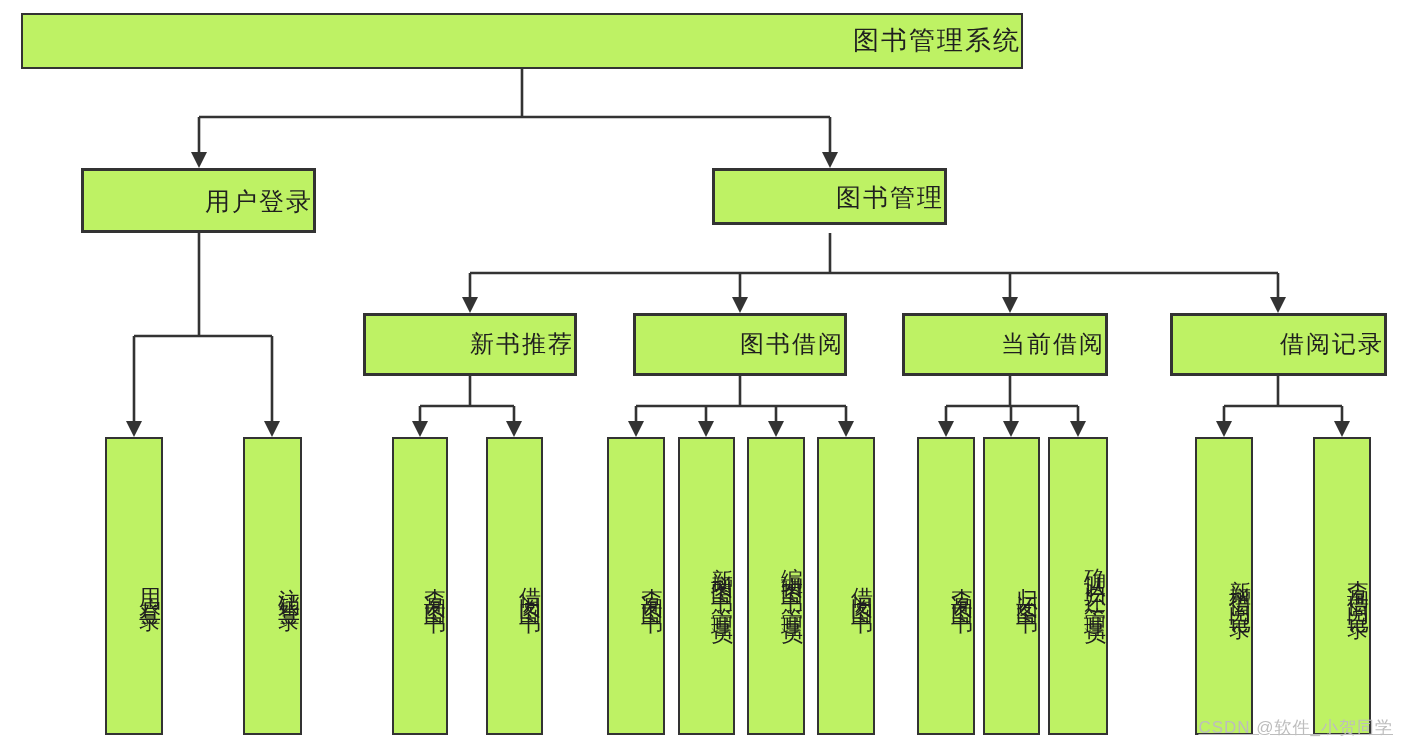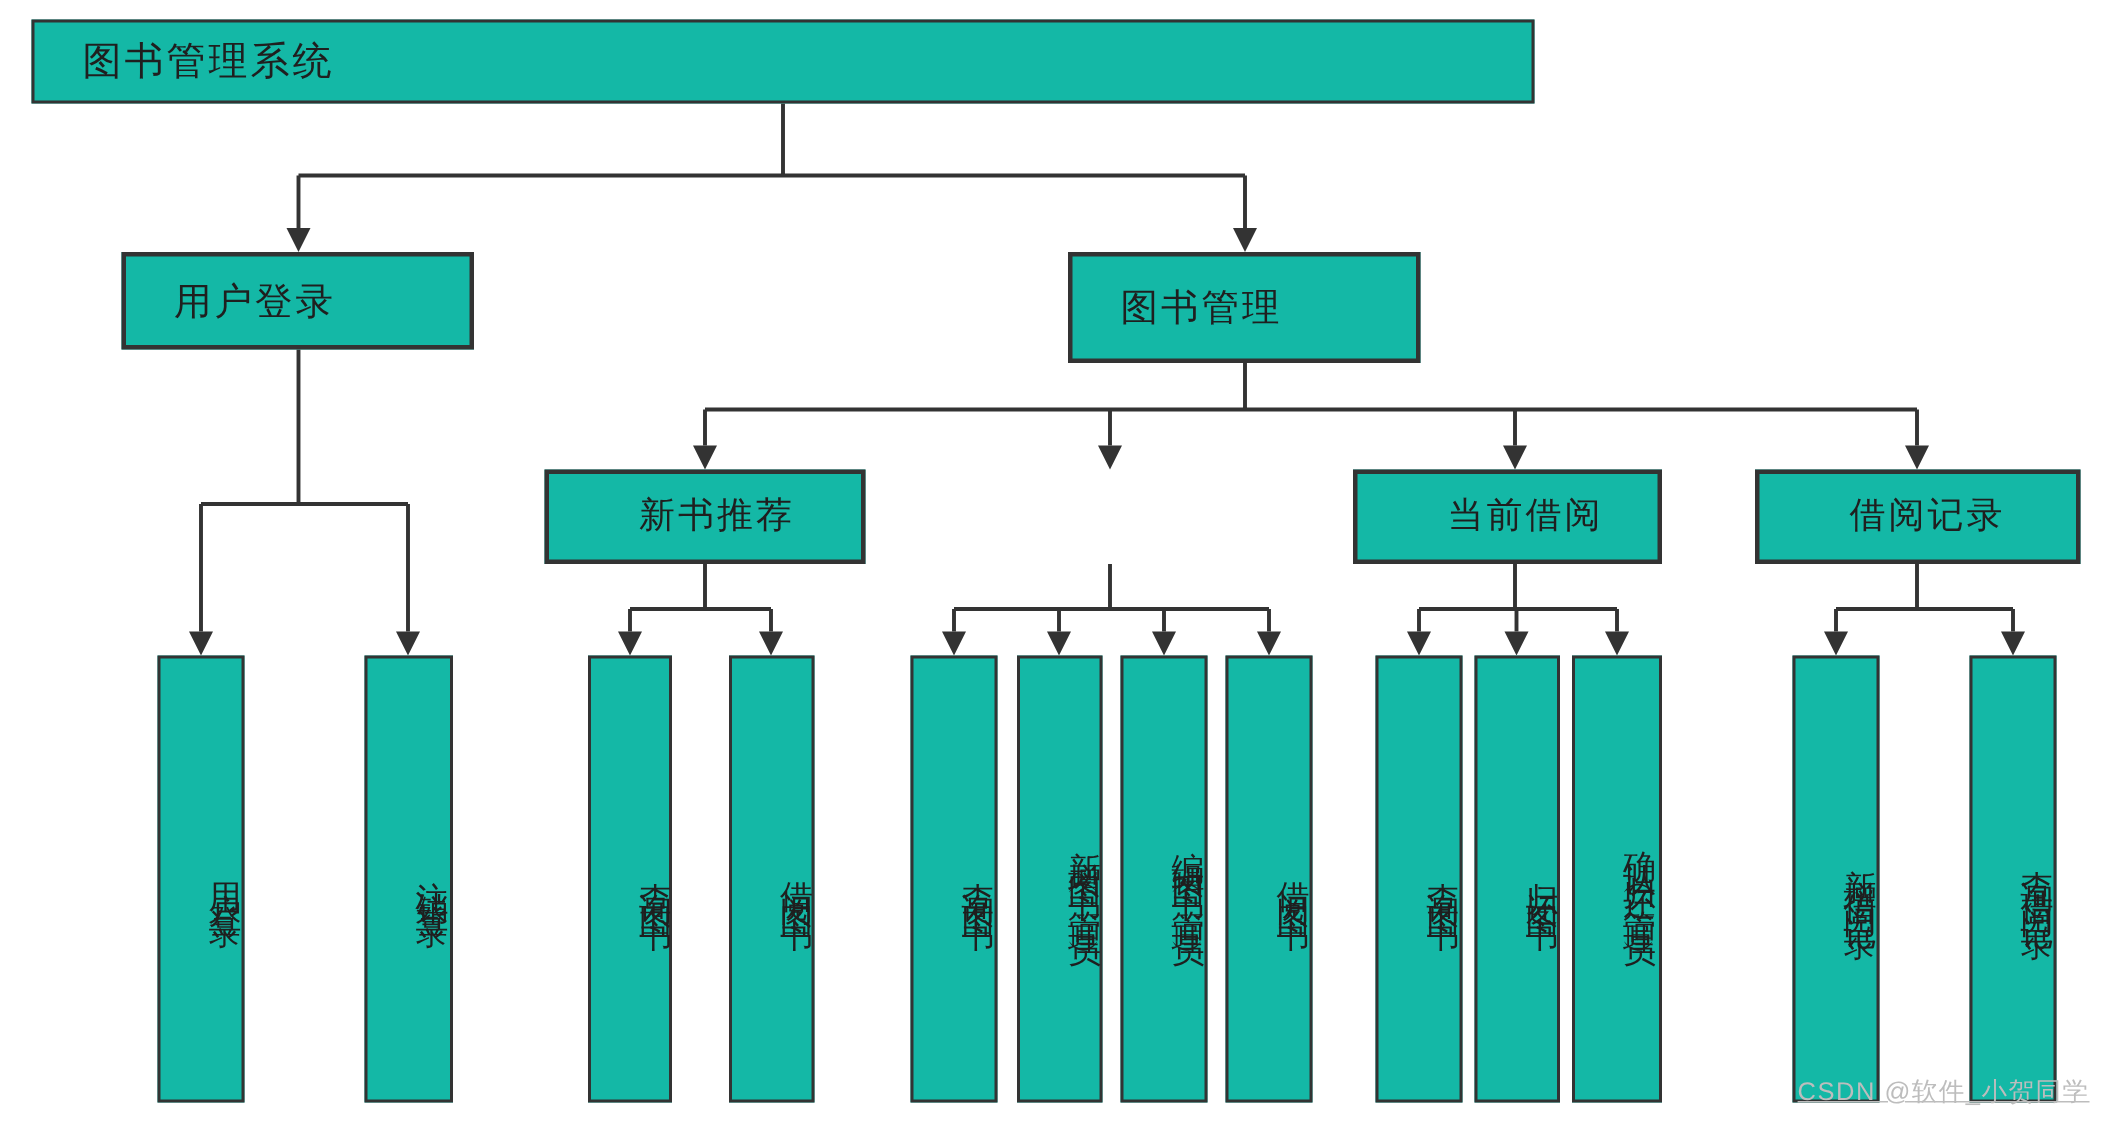--- a/index.html
+++ b/index.html
@@ -7,28 +7,27 @@
     --text:#1f1f1f;
     --wm:#bdbdbd;
     --bg:#ffffff;
   }
   html,body{margin:0;padding:0;background:var(--bg);}
   body{font-family:"Liberation Sans","DejaVu Sans",sans-serif;color:var(--text);}
   #canvas{position:relative;width:1405px;height:747px;background:var(--bg);overflow:hidden;}
   #connector-svg{position:absolute;left:0;top:0;width:1405px;height:747px;}
   .box{
     position:absolute;
-    background:#14b8a6;
+    background:#bef264;
     border:3px solid var(--line);
     box-sizing:border-box;
     display:flex;
     align-items:center;
-    justify-content:flex-start;
+    justify-content:flex-end;
     text-align:center;
-    padding-left:32px;
   }
   .lvl-top{border-width:2.5px;}
   .lvl-top .hlabel{font-size:26px;letter-spacing:2px;}
   .lvl2 .hlabel{font-size:25px;letter-spacing:2px;}
   .lvl3 .hlabel{font-size:24px;letter-spacing:2px;margin-left:28px;}
   .leaf{border-width:2.5px;}
   .vlabel{
     writing-mode:vertical-rl;
     text-orientation:mixed;
     font-size:22px;
@@ -86,26 +85,29 @@
       </g>
   </svg>
 
   <div class="box lvl-top" style="left:21px;top:13px;width:1002px;height:56px;">
     <span class="hlabel">图书管理系统</span>
   </div>
 
   <div class="box lvl2" style="left:81px;top:168px;width:235px;height:65px;">
     <span class="hlabel">用户登录</span>
   </div>
-  <div class="box lvl2" style="left:712px;top:168px;width:235px;height:74px;">
+  <div class="box lvl2" style="left:712px;top:168px;width:235px;height:57px;">
     <span class="hlabel">图书管理</span>
   </div>
 
   <div class="box lvl3" style="left:363px;top:313px;width:214px;height:63px;">
     <span class="hlabel">新书推荐</span>
+  </div>
+  <div class="box lvl3" style="left:633px;top:313px;width:214px;height:63px;">
+    <span class="hlabel">图书借阅</span>
   </div>
   <div class="box lvl3" style="left:902px;top:313px;width:206px;height:63px;">
     <span class="hlabel">当前借阅</span>
   </div>
   <div class="box lvl3" style="left:1170px;top:313px;width:217px;height:63px;">
     <span class="hlabel">借阅记录</span>
   </div>
 
   <div class="box leaf" style="left:105px;top:437px;width:58px;height:298px;">
     <span class="vlabel">用户登录</span>

